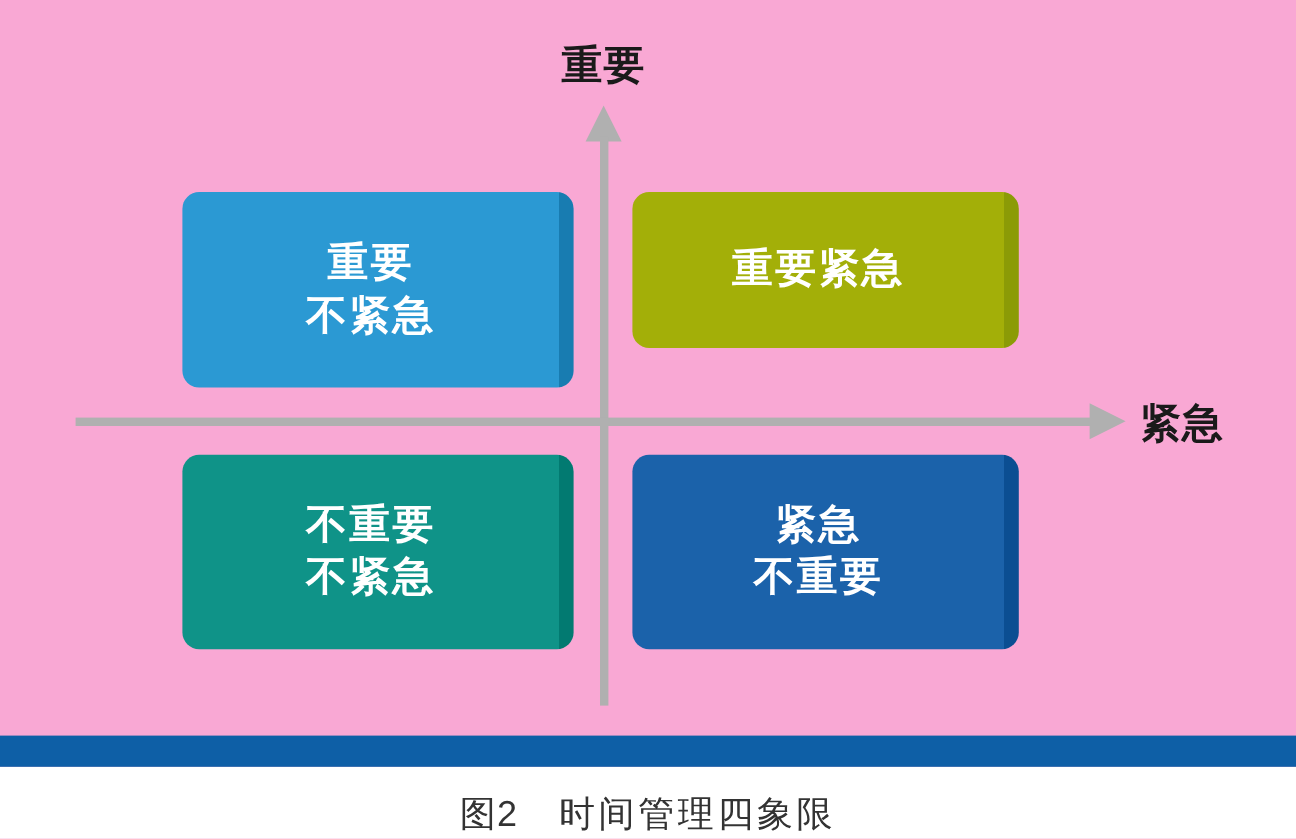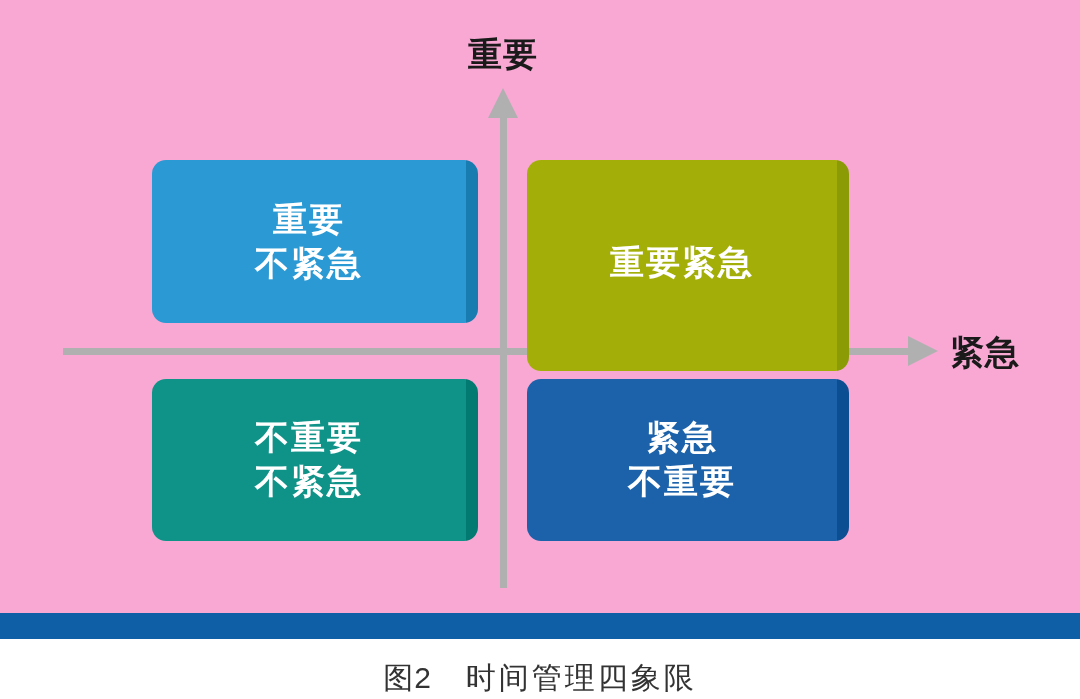--- a/index.html
+++ b/index.html
@@ -71,21 +71,21 @@
       var(--edge) 100%
     );
     color: #ffffff;
     font-size: 34px;
     font-weight: bold;
     letter-spacing: 2px;
     text-align: center;
     line-height: 1.28;
   }
   .q-tl { left: 152px; top: 160px; width: 326px; height: 163px; }
-  .q-tr { left: 527px; top: 160px; width: 322px; height: 211px; font-family: Liberation Mono, monospace; }
+  .q-tr { left: 527px; top: 160px; width: 322px; height: 130px; }
   .q-bl { left: 152px; top: 379px; width: 326px; height: 162px; }
   .q-br { left: 527px; top: 379px; width: 322px; height: 162px; }
   .qline { display: block; padding-right: 12px; }
   .qline:empty { display: none; }
 
   
   .bottom-white {
     position: absolute;
     left: 0; top: 639px;
     width: 1080px; height: 60px;

